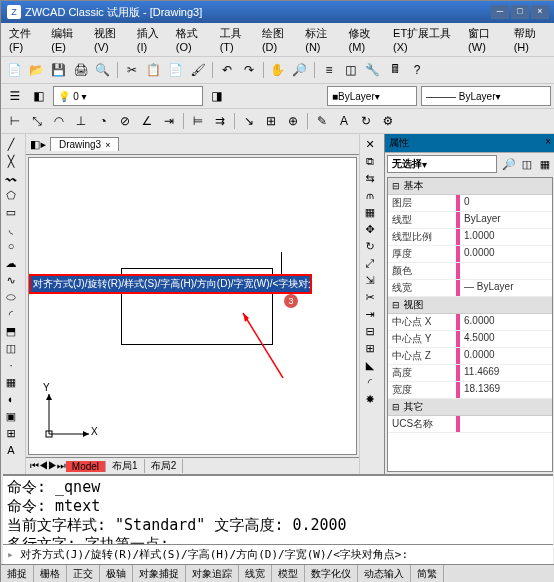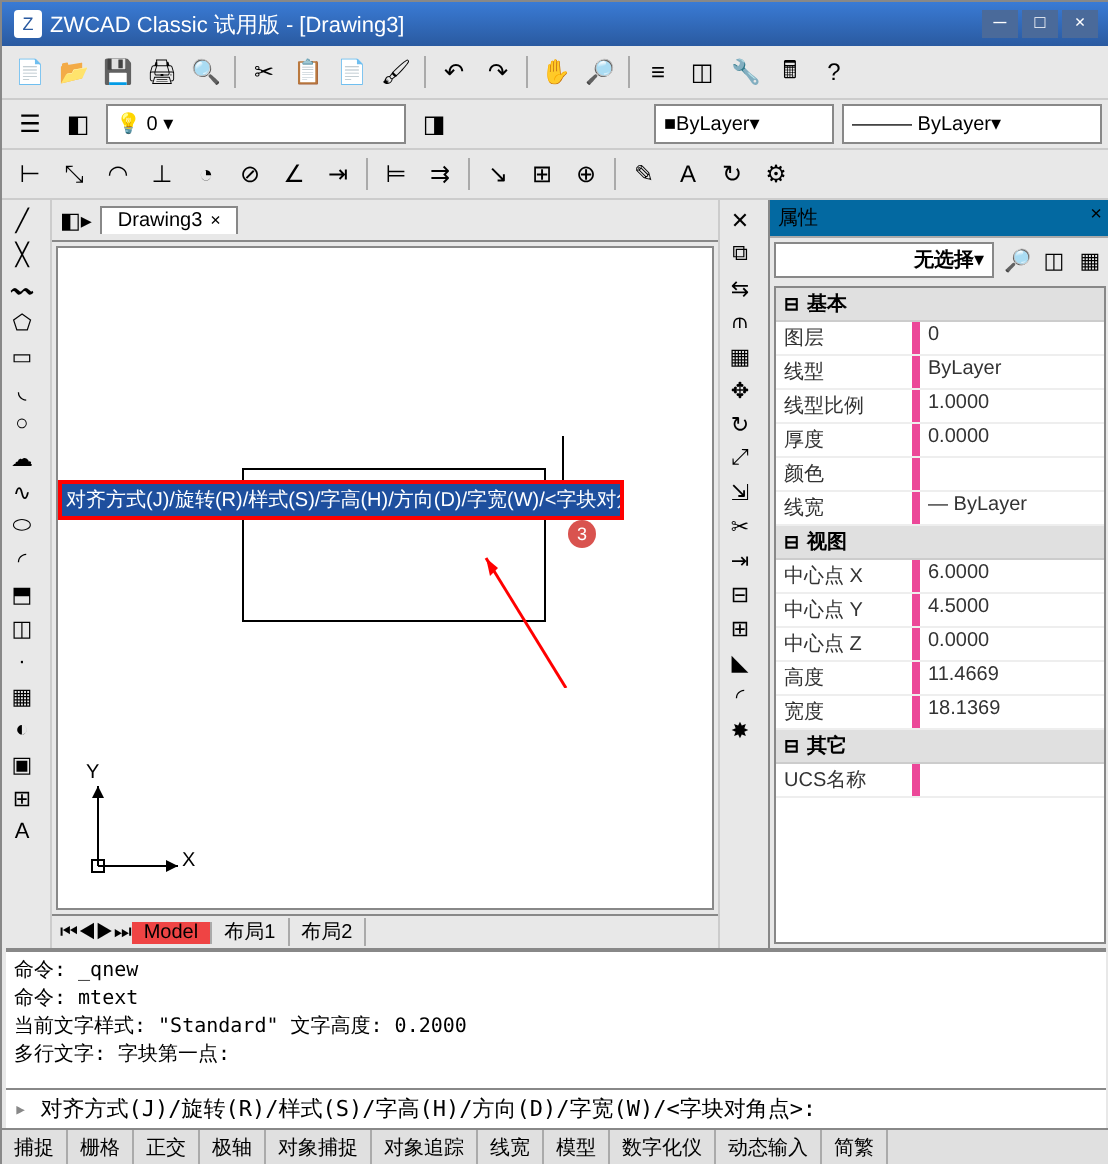--- a/index.html
+++ b/index.html
@@ -29,48 +29,62 @@
 .badge{position:absolute;left:255px;top:136px;width:14px;height:14px;border-radius:50%;background:#d9534f;color:#fff;font-size:9px;display:flex;align-items:center;justify-content:center}
 .annbox{position:absolute;left:170px;top:216px;border:1px solid red;padding:4px 8px;color:red;font-size:12px;background:#fff}
 .arrow{position:absolute;left:204px;top:150px;width:60px;height:70px;pointer-events:none}
 .axis{position:absolute;left:10px;bottom:8px;font-size:10px}
 .modeltabs{background:#e8e8e8;padding:0 4px;font-size:10px;display:flex;align-items:center;height:16px;border-top:1px solid #888}
 .mtab{padding:0 6px;border-right:1px solid #aaa;cursor:pointer}
 .mtab.active{background:#ef4444}
 .righttools{width:20px;background:#e8e8e8;display:flex;flex-direction:column;gap:1px;padding:2px;border-left:1px solid #ccc}
 .props{width:170px;background:#e8e8e8;border-left:1px solid #888;display:flex;flex-direction:column;font-size:10px}
 .propstitle{background:#0369a1;padding:2px 4px;display:flex;justify-content:space-between;border-bottom:1px solid #aaa}
-.propsdrop{background:#fff;border:1px solid #888;margin:2px;padding:1px 4px;display:flex;align-items:center;justify-content:flex-end}
+.propsdrop{background:#fff;border:1px solid #888;margin:2px;padding:1px 4px;display:flex;align-items:center;justify-content:flex-start}
 .propside{display:flex;gap:2px;padding:2px}
 .pgrid{flex:1;overflow:auto;background:#fff;margin:2px;border:1px solid #888}
-.pgrp{background:#e0e0e0;padding:1px 4px;font-weight:bold;border-bottom:1px solid #ccc;display:flex;align-items:center}
+.pgrp{background:#e0e0e0;padding:1px 4px;font-weight:normal;border-bottom:1px solid #ccc;display:flex;align-items:center}
 .pgrp::before{content:"⊟";margin-right:4px;font-size:9px}
 .prow{display:flex;border-bottom:1px solid #eee}
 .pkey{width:60px;padding:1px 4px;border-right:4px solid #ec4899;color:#333}
 .pval{flex:1;padding:1px 4px;color:#333}
-.cmd{background:#fff;border-top:2px solid #888;font-family:"SimSun",monospace;font-size:10px;padding:2px 4px;height:64px;overflow:auto;margin:0 2px}
+.cmd{background:#fff;border-top:2px solid #888;font-family:"SimSun",monospace;font-size:15px;padding:2px 4px;height:64px;overflow:auto;margin:0 2px}
 .cmdline{display:flex;align-items:center}
 .cmdinput{background:#fff;border-top:1px solid #888;padding:2px 4px;font-family:"SimSun",monospace;font-size:11px;margin:0 2px}
 .status{background:#e0e0e0;border-top:1px solid #888;display:flex;font-size:10px;height:18px}
 .statcell{border-right:1px solid #aaa;padding:2px 6px;cursor:pointer}
 .coords{background:#e0e0e0;padding:1px 6px;font-size:10px;border-top:1px solid #aaa}
 </style>
 </head>
 <body>
 
 <div class="window">
   <div class="titlebar">
     <span class="icon">Z</span>
     <span>ZWCAD Classic 试用版 - [Drawing3]</span>
     <span class="spacer"></span>
     <span class="winbtn">─</span>
     <span class="winbtn">□</span>
     <span class="winbtn">×</span>
   </div>
 
+  <div class="menubar">
+    <span class="menuitem">文件(F)</span>
+    <span class="menuitem">编辑(E)</span>
+    <span class="menuitem">视图(V)</span>
+    <span class="menuitem">插入(I)</span>
+    <span class="menuitem">格式(O)</span>
+    <span class="menuitem">工具(T)</span>
+    <span class="menuitem">绘图(D)</span>
+    <span class="menuitem">标注(N)</span>
+    <span class="menuitem">修改(M)</span>
+    <span class="menuitem">ET扩展工具(X)</span>
+    <span class="menuitem">窗口(W)</span>
+    <span class="menuitem">帮助(H)</span>
+  </div>
 
   <div class="toolbar">
     <span class="tbtn">📄</span>
     <span class="tbtn">📂</span>
     <span class="tbtn">💾</span>
     <span class="tbtn">🖨</span>
     <span class="tbtn">🔍</span>
     <span class="sep"></span>
     <span class="tbtn">✂</span>
     <span class="tbtn">📋</span>

